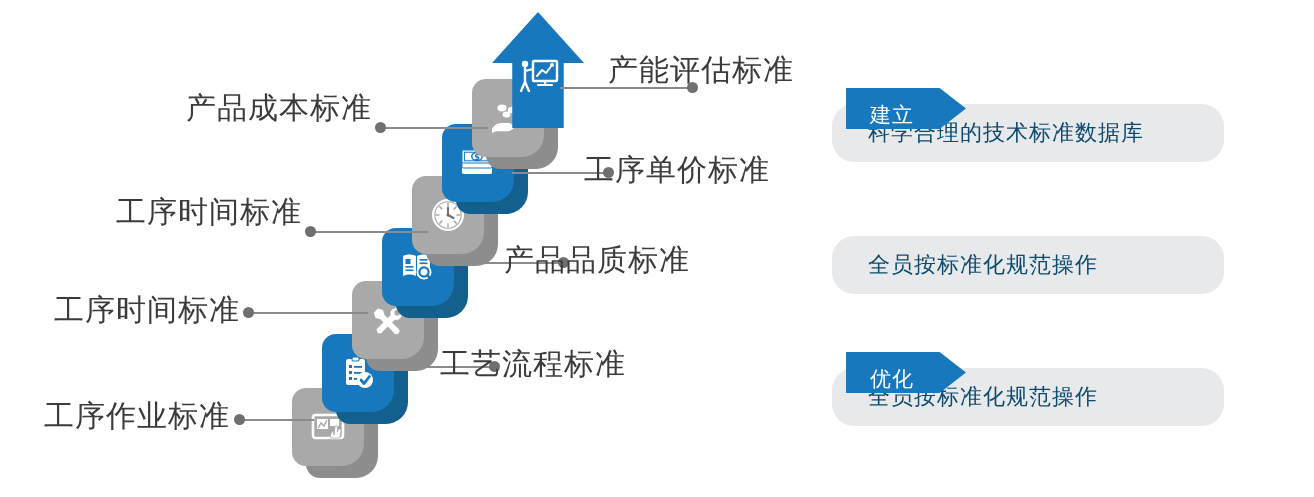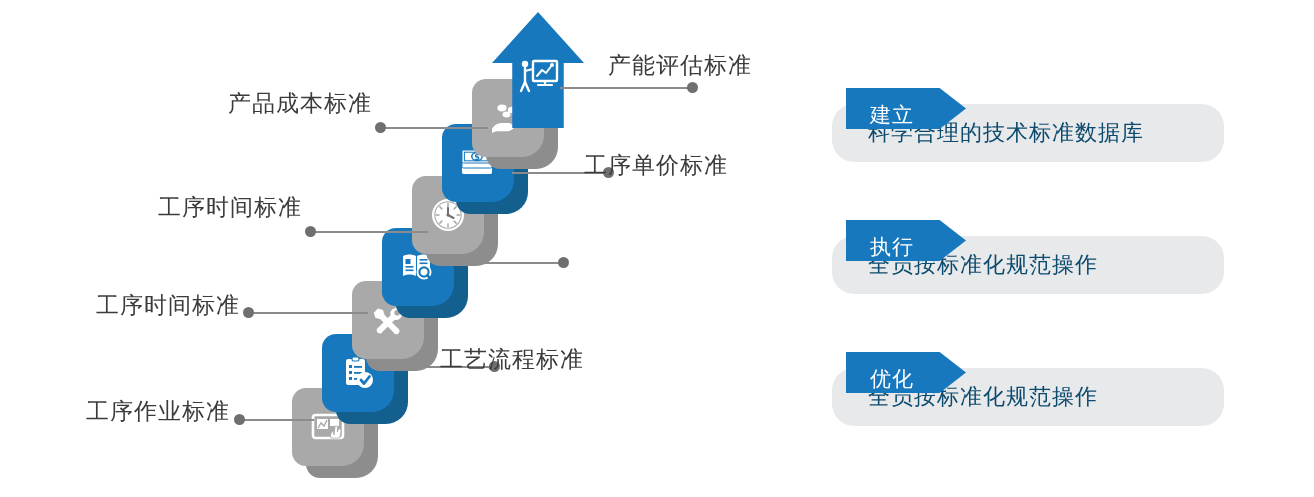--- a/index.html
+++ b/index.html
@@ -87,21 +87,21 @@
   }
   .dot {
     position: absolute;
     width: 11px;
     height: 11px;
     border-radius: 50%;
     background: #6f6f6f;
   }
   .label {
     position: absolute;
-    font-size: 23px;
+    font-size: 30px;
     color: #3b3b3b;
     white-space: nowrap;
     letter-spacing: 1px;
     font-weight: 400;
   }
   .label.right-align { text-align: right; }
 
   
   #panels {
     position: absolute;
@@ -223,20 +223,21 @@
           <rect x="20.5" y="14.5" width="8" height="1.6" fill="#1778be"></rect>
           <circle cx="25" cy="24" r="7.5" fill="#ffffff"></circle>
           <circle cx="25" cy="24" r="4.6" fill="none" stroke="#1778be" stroke-width="2.2"></circle>
           <line x1="28.4" y1="27.4" x2="32.5" y2="31.5" stroke="#1778be" stroke-width="2.6" stroke-linecap="round"></line>
           <line x1="28.4" y1="27.4" x2="32.5" y2="31.5" stroke="#ffffff" stroke-width="1" stroke-linecap="round" opacity="0"></line>
         </svg>
       </div>
     </div>
     <div class="conn" style="left:452px; top:262px; width:110px;"></div>
     <div class="dot" style="left:558px; top:257px;"></div>
+    <div class="label" style="left:504px; top:240px;">产品品质标准</div>
 
     <div class="step grey" style="left:412px; top:176px;">
       <div class="shadow"></div>
       <div class="face">
         <svg width="40" height="40" viewBox="0 0 40 40">
           <circle cx="20" cy="20" r="16" fill="#ffffff"></circle>
           <circle cx="20" cy="20" r="13.2" fill="none" stroke="#a9a9a9" stroke-width="1.1"></circle>
           <g stroke="#a9a9a9" stroke-width="1.5" stroke-linecap="round">
             <line x1="20" y1="8.2" x2="20" y2="11"></line>
             <line x1="20" y1="29" x2="20" y2="31.8"></line>
@@ -320,23 +321,20 @@
       </div>
       <div class="tag">
         <span class="tag-text">建立</span>
       </div>
     </div>
 
     <div class="panel" style="top:220px;">
       <div class="body">
         <span class="desc">全员按标准化规范操作</span>
       </div>
-      <div class="tag">
-        <span class="tag-text">执行</span>
-      </div>
     </div>
 
     <div class="panel" style="top:352px;">
       <div class="body">
         <span class="desc">全员按标准化规范操作</span>
       </div>
       <div class="tag">
         <span class="tag-text">优化</span>
       </div>
     </div>

